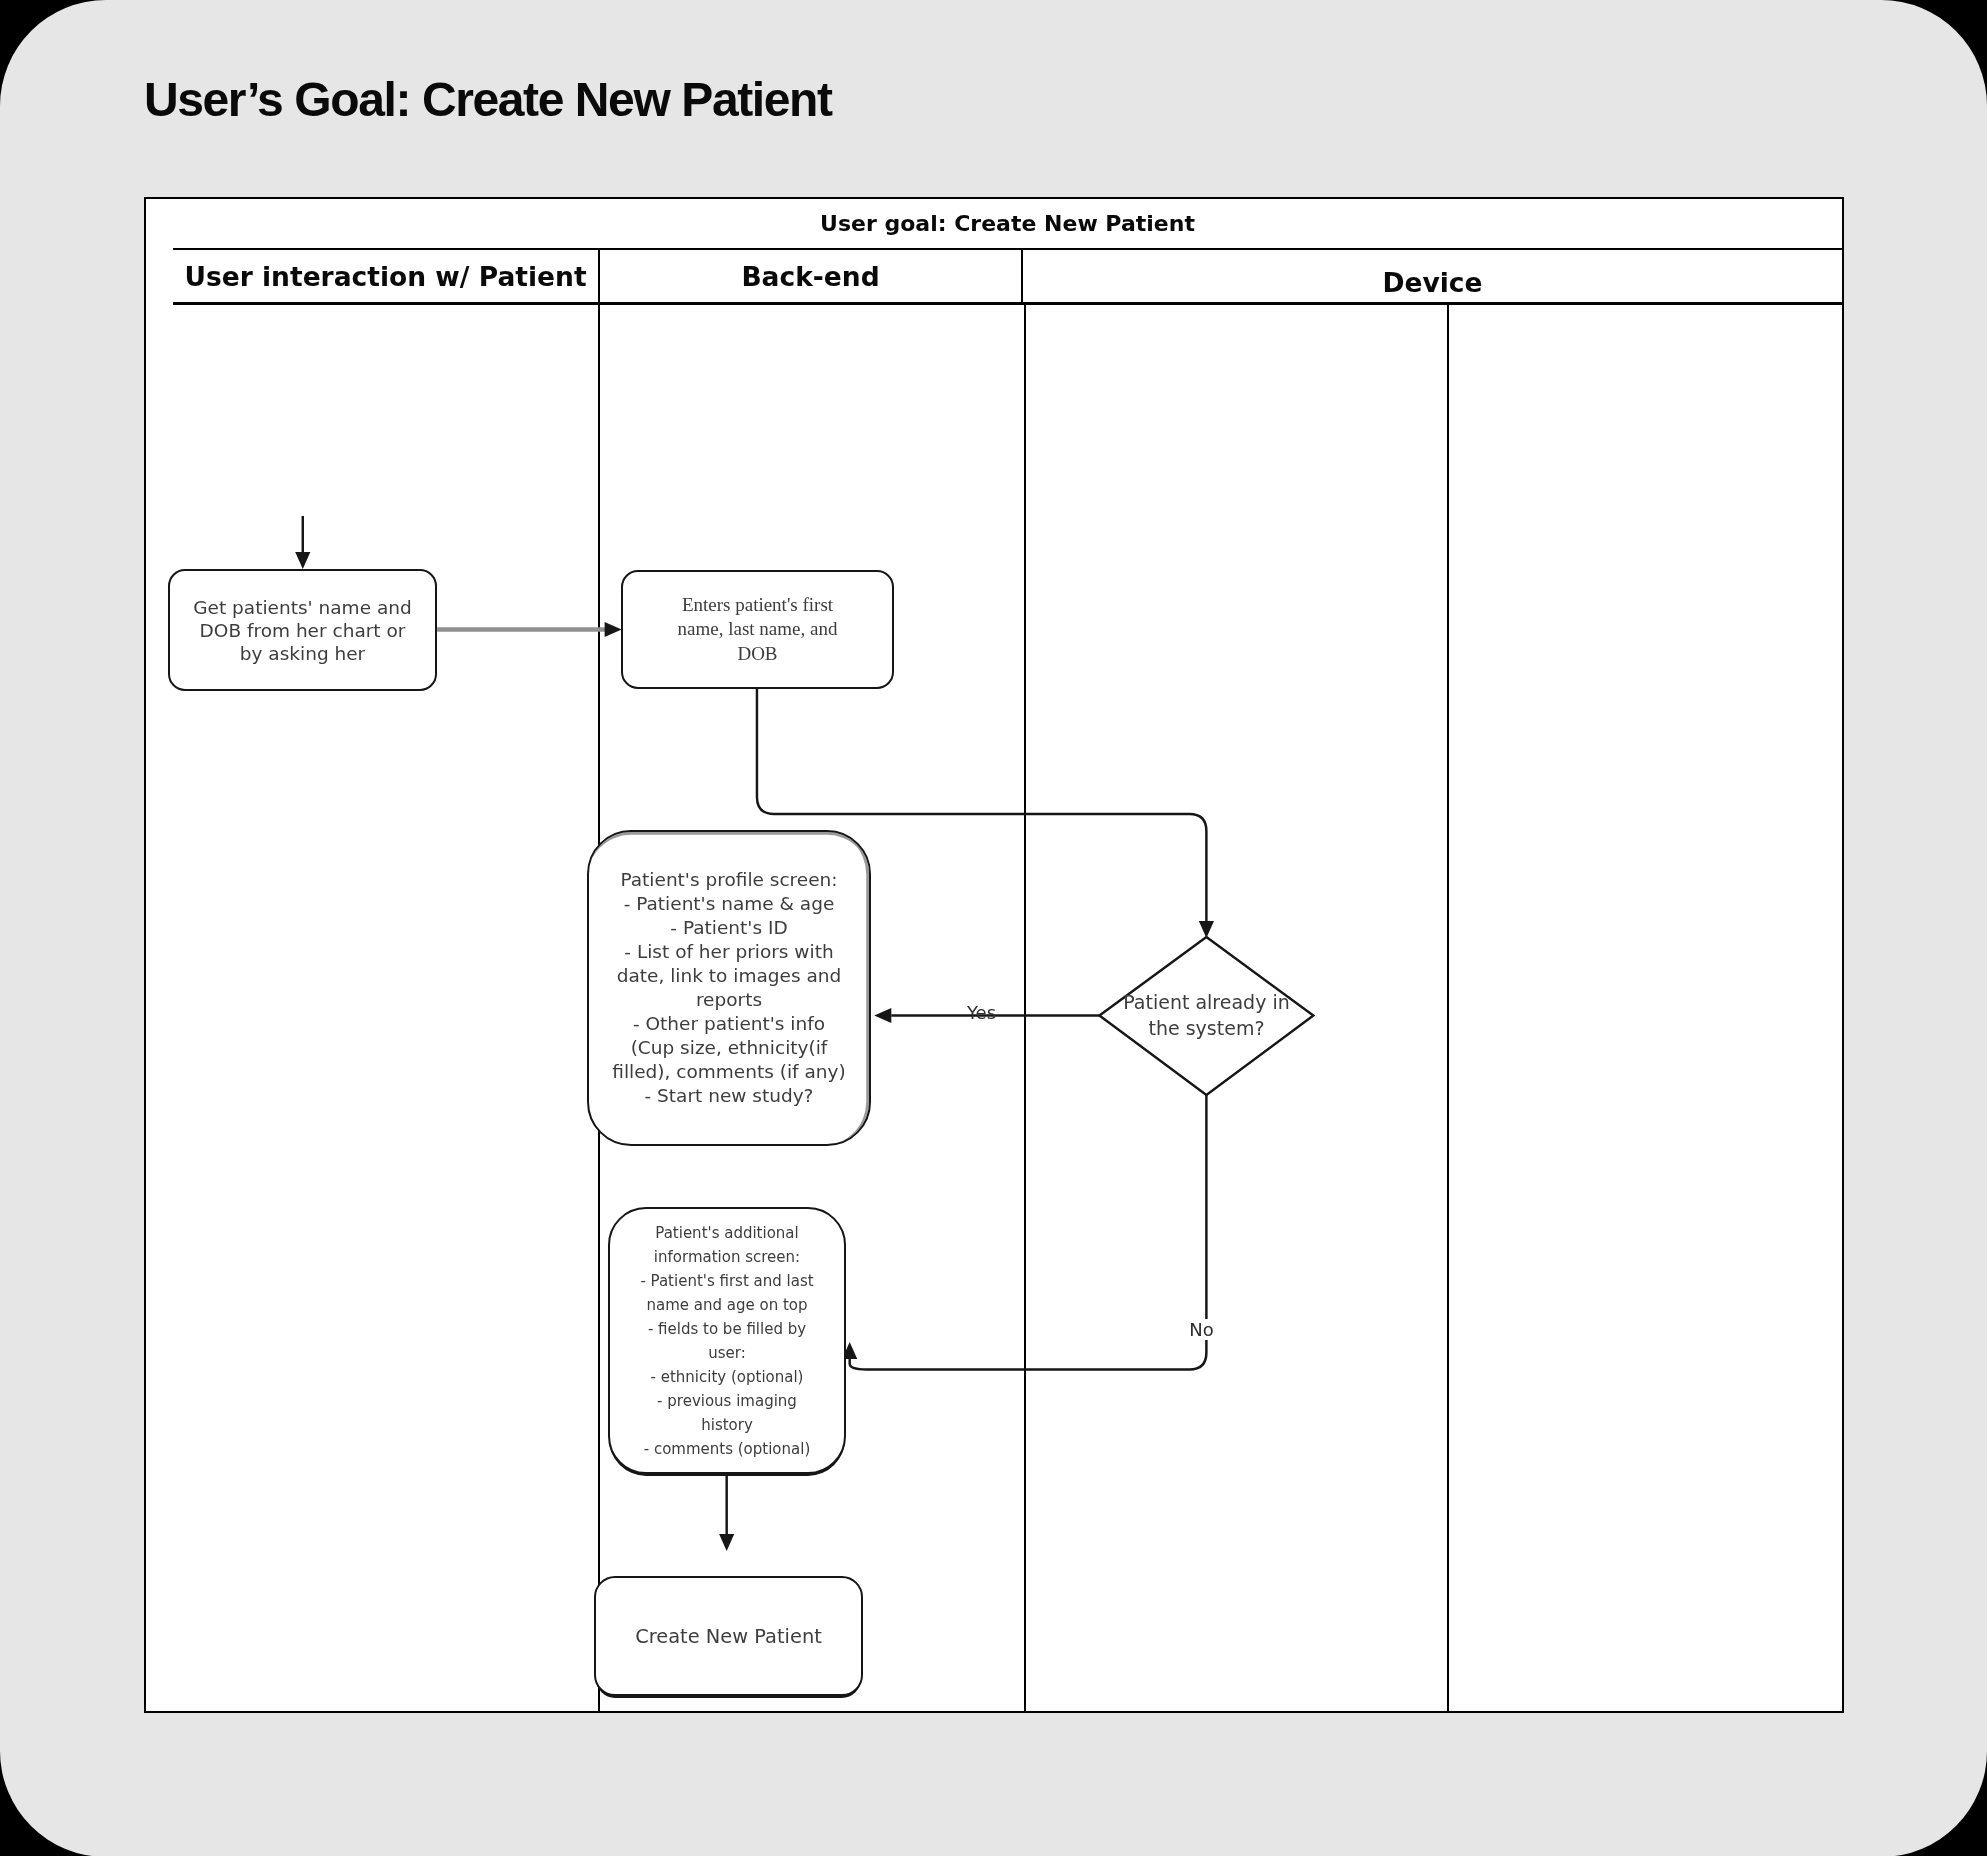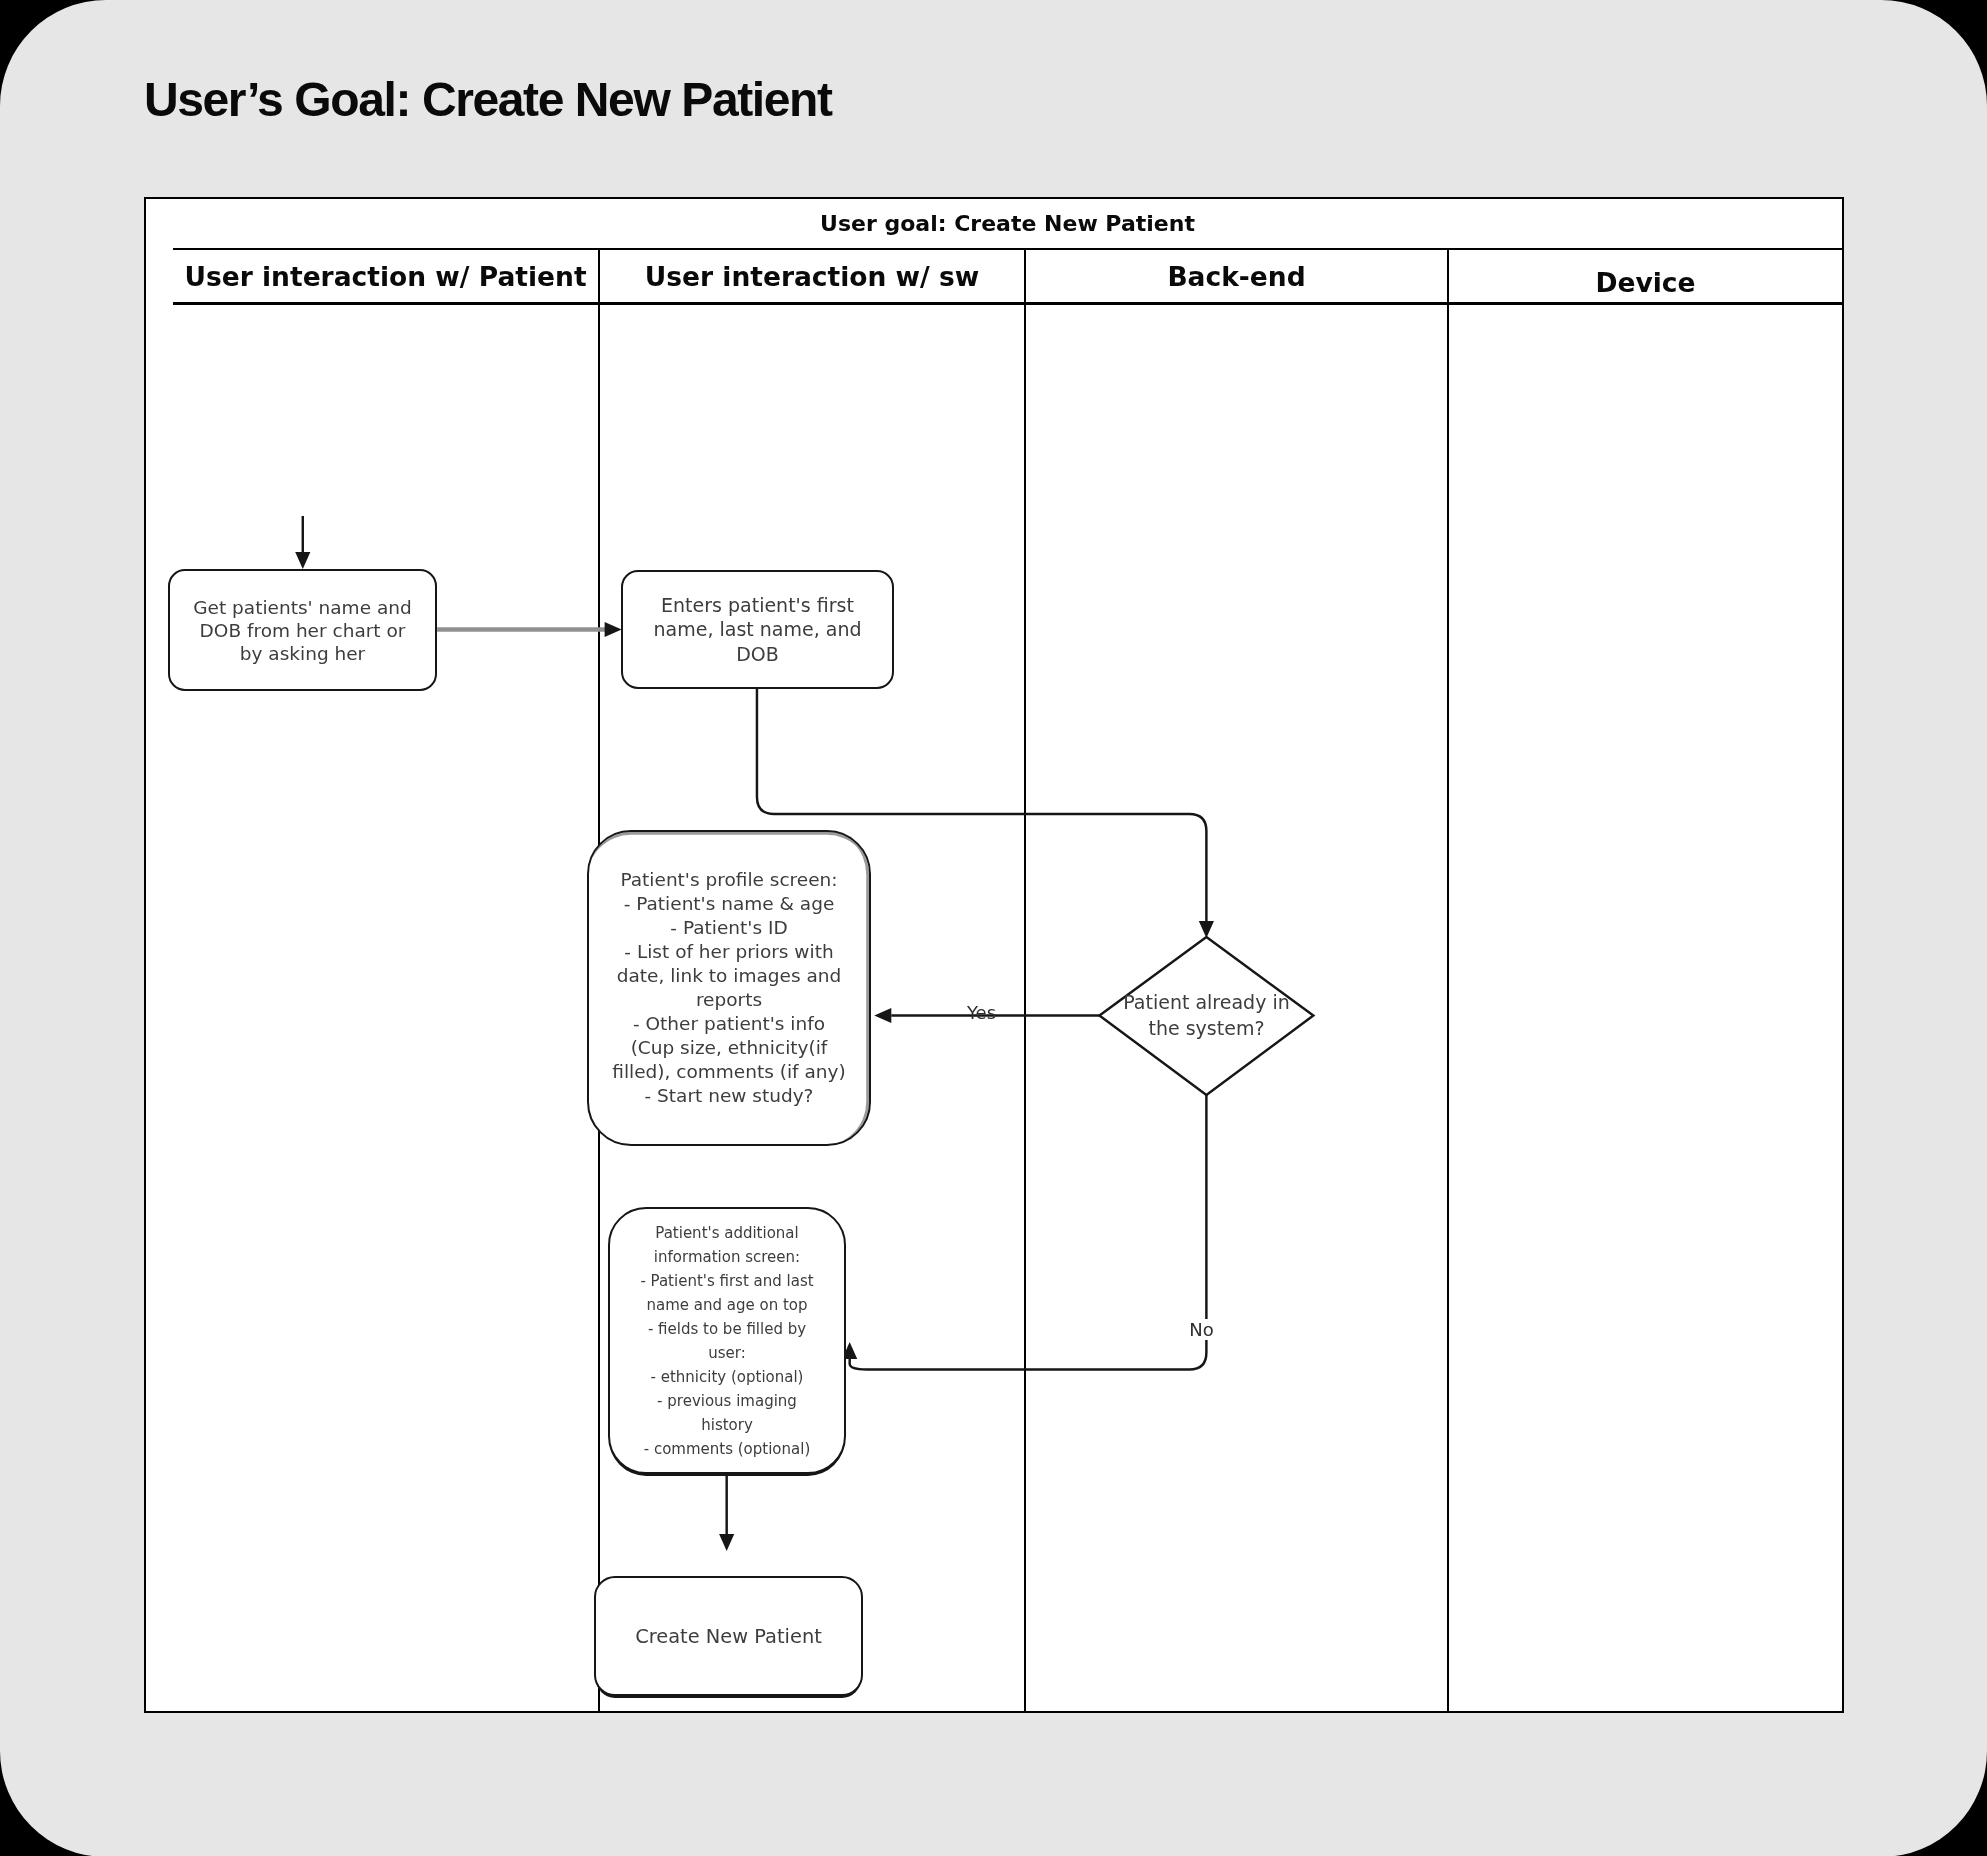--- a/index.html
+++ b/index.html
@@ -42,21 +42,21 @@
   svg.connectors{position:absolute;left:0;top:0;z-index:5;pointer-events:none;}
   
   .node{
     position:absolute;background:#fff;border:2.4px solid #161616;
     box-sizing:border-box;display:flex;align-items:center;justify-content:center;
     text-align:center;color:#3d3d3d;z-index:6;
   }
   .node .txt{white-space:pre-line;}
   .node-guide{left:168px;top:410px;width:269px;height:106px;border-radius:17px;font-size:19px;line-height:36px;}
   .node-get{left:168px;top:569px;width:269px;height:122px;border-radius:17px;font-size:18.5px;line-height:23px;}
-  .node-enter{left:621px;top:570px;width:273px;height:119px;border-radius:17px;font-size:19px;line-height:24.6px;}
+  .node-enter{left:621px;top:570px;width:273px;height:119px;border-radius:17px;font-size:19px;line-height:24.6px;font-family:Liberation Serif, serif;}
   .node-profile{
     left:587px;top:830px;width:284px;height:316px;border-radius:44px;
     font-size:18.5px;line-height:24px;border-width:2.8px;
     box-shadow:inset -4.7px 0 0 -1.9px #9a9a9a, inset 0 4.7px 0 -1.9px #9a9a9a;
   }
   .node-profile .txt{width:312px;}
   .node-additional{
     left:608px;top:1207px;width:238px;height:267px;border-radius:38px;
     font-size:15px;line-height:24px;box-shadow:0 2.8px 0 -0.9px #161616;
   }
@@ -77,21 +77,20 @@
 <body>
 
 <div class="canvas">
 
   <div class="page-title">User’s Goal: Create New Patient</div>
 
   <div class="table">
     <div class="caption-row">User goal: Create New Patient</div>
     <div class="header-row">
       <div class="header-cell hc-1">User interaction w/ Patient</div>
-      <div class="header-cell hc-2">User interaction w/ sw</div>
       <div class="header-cell hc-3">Back-end</div>
       <div class="header-cell hc-4">Device</div>
     </div>
     <div class="body-row">
       <div class="lane lane-1"></div>
       <div class="lane lane-2"></div>
       <div class="lane lane-3"></div>
       <div class="lane lane-4"></div>
     </div>
   </div>

